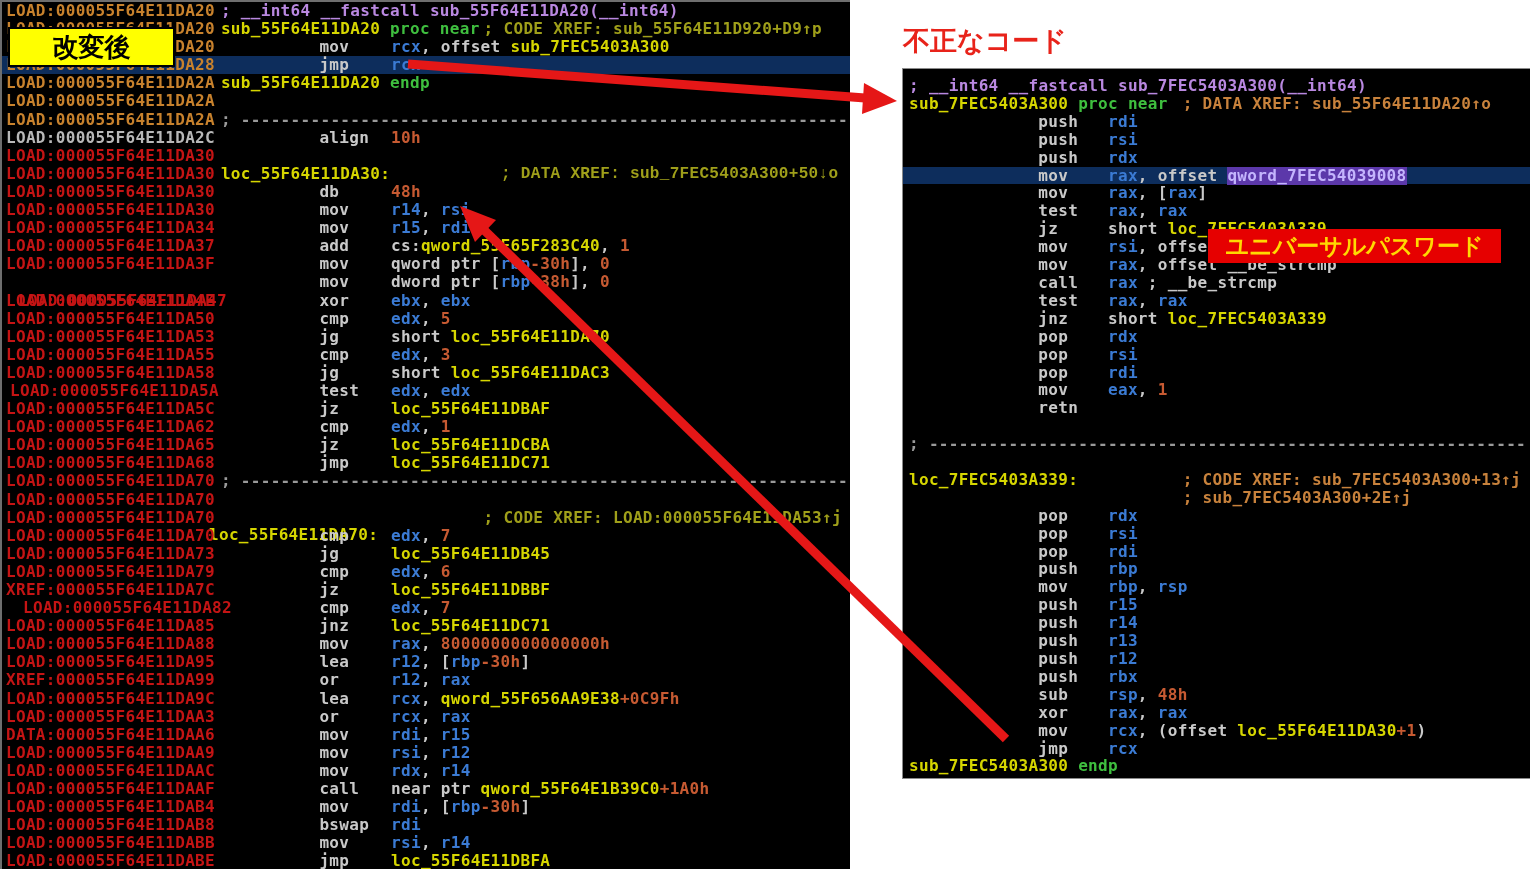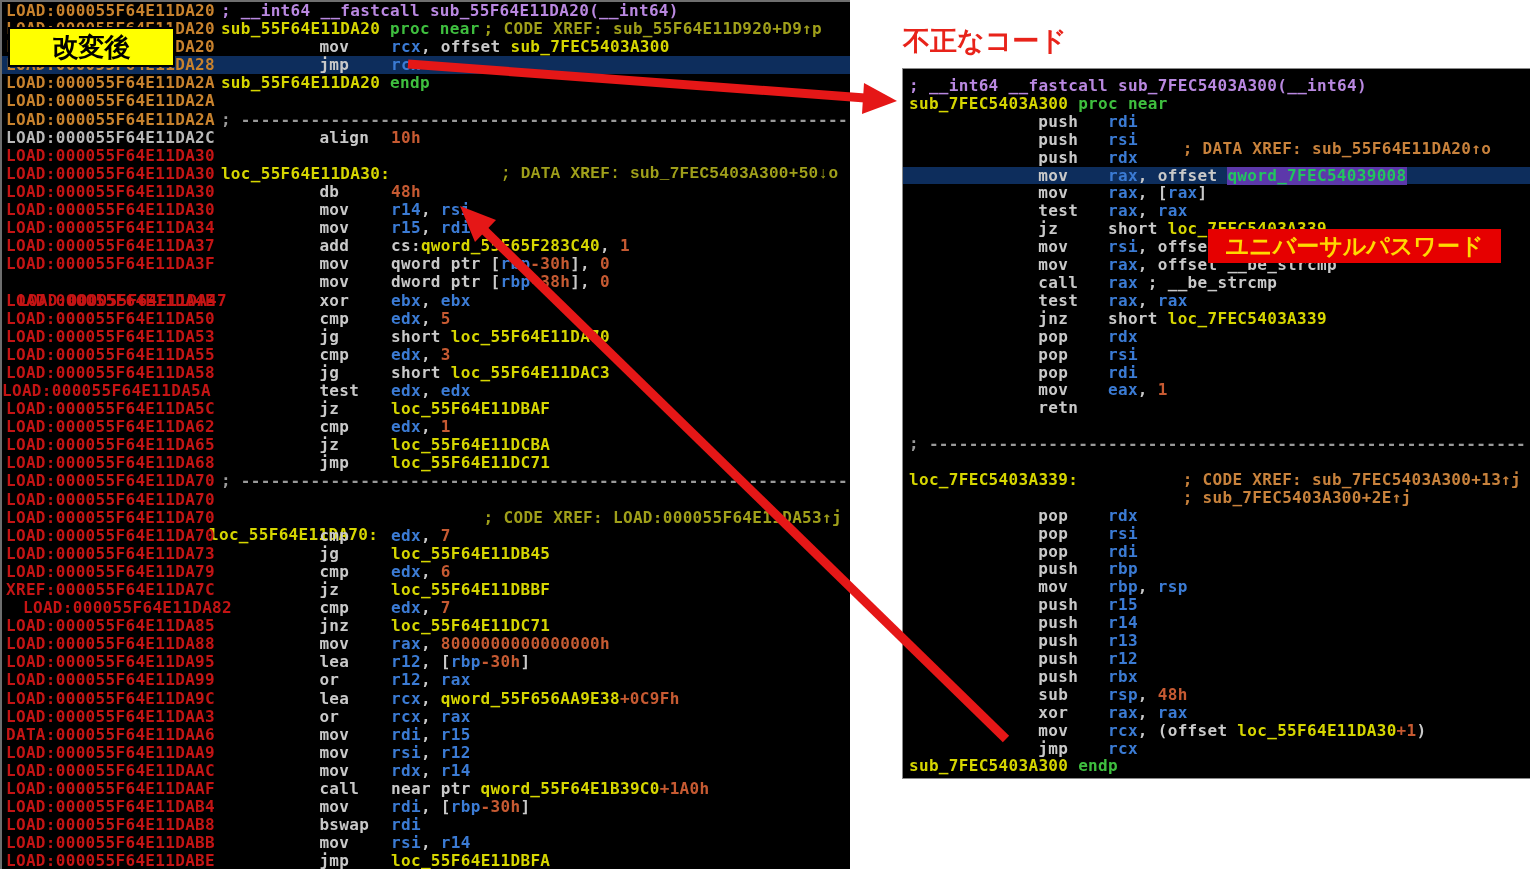--- a/index.html
+++ b/index.html
@@ -19,21 +19,21 @@
   .ag{color:#b8b8b8;} 
   .pr{color:#b988e0;} 
   .nm{color:#d6d600;} 
   .kw{color:#3fbf3f;} 
   .mn{color:#c9c9c9;} 
   .rg{color:#3b7bd4;} 
   .nu{color:#c65a32;} 
   .c1{color:#9f9f1a;} 
   .c2{color:#c8823c;} 
   .sp{color:#9a9a9a;} 
-  .sl{background:#5c38aa;color:#22c55e;}
+  .sl{background:#5c38aa;color:#c4b5fd;}
   .cr{width:2px;height:15px;background:#ffffff;margin-top:1px;}
   .note{position:absolute;z-index:5;font-family:"DejaVu Sans","Liberation Sans",sans-serif;
         font-weight:bold;display:flex;align-items:center;justify-content:center;}
   #note-modified{left:8px;top:27px;width:163px;height:36px;background:#ffff00;border:2px solid #000;
                  color:#000;font-size:26px;}
   #note-malicious{left:903px;top:24px;width:260px;height:34px;color:#e8231a;font-size:27px;
                   justify-content:flex-start;}
   #note-universal{left:1208px;top:229px;width:293px;height:34px;background:#e60000;color:#ffd900;
                   font-size:23px;}
   #arrow-overlay{position:absolute;left:0;top:0;z-index:10;pointer-events:none;}
@@ -163,21 +163,21 @@
         <span class="sg mn" style="left: 418.915px;">, </span>
         <span class="sg nu" style="left: 438.815px;">3</span>
       </div>
       <div class="row">
         <span class="sg ap" style="left: 4px;">LOAD:000055F64E11DA58</span>
         <span class="sg mn" style="left: 317.425px;">jg</span>
         <span class="sg mn" style="left: 389.065px;">short </span>
         <span class="sg nm" style="left: 448.765px;">loc_55F64E11DAC3</span>
       </div>
       <div class="row">
-        <span class="sg ap" style="left: 0;">LOAD:000055F64E11DA5A</span>
+        <span class="sg ap" style="left: 8px;">LOAD:000055F64E11DA5A</span>
         <span class="sg mn" style="left: 317.425px;">test</span>
         <span class="sg rg" style="left: 389.065px;">edx</span>
         <span class="sg mn" style="left: 418.915px;">, </span>
         <span class="sg rg" style="left: 438.815px;">edx</span>
       </div>
       <div class="row">
         <span class="sg ap" style="left: 4px;">LOAD:000055F64E11DA5C</span>
         <span class="sg mn" style="left: 317.425px;">jz</span>
         <span class="sg nm" style="left: 389.065px;">loc_55F64E11DBAF</span>
       </div>
@@ -256,21 +256,21 @@
       <div class="row">
         <span class="sg ap" style="left: 4px;">LOAD:000055F64E11DA95</span>
         <span class="sg mn" style="left: 317.425px;">lea</span>
         <span class="sg rg" style="left: 389.065px;">r12</span>
         <span class="sg mn" style="left: 418.915px;">, [</span>
         <span class="sg rg" style="left: 448.765px;">rbp</span>
         <span class="sg nu" style="left: 478.615px;">-30h</span>
         <span class="sg mn" style="left: 518.415px;">]</span>
       </div>
       <div class="row">
-        <span class="sg ap" style="left: 4px;">LOAD:000055F64E11DA99</span>
+        <span class="sg ap" style="left: 4px;">XREF:000055F64E11DA99</span>
         <span class="sg mn" style="left: 317.425px;">or</span>
         <span class="sg rg" style="left: 389.065px;">r12</span>
         <span class="sg mn" style="left: 418.915px;">, </span>
         <span class="sg rg" style="left: 438.815px;">rax</span>
       </div>
       <div class="row">
         <span class="sg ap" style="left: 4px;">LOAD:000055F64E11DA9C</span>
         <span class="sg mn" style="left: 317.425px;">lea</span>
         <span class="sg rg" style="left: 389.065px;">rcx</span>
         <span class="sg mn" style="left: 418.915px;">, </span>
@@ -340,21 +340,21 @@
       </div>
     </div>
 
   <div id="right-panel" class="panel">
       <div class="row">
         <span class="sg pr" style="left: 6px;">; __int64 __fastcall sub_7FEC5403A300(__int64)</span>
       </div>
       <div class="row">
         <span class="sg nm" style="left: 6px;">sub_7FEC5403A300</span>
         <span class="sg kw" style="left: 175.15px;">proc near</span>
-        <span class="sg c2" style="left: 279.625px; margin-top: 45px;">; DATA XREF: sub_55F64E11DA20↑o</span>
+        <span class="sg c2" style="left: 279.625px;">; DATA XREF: sub_55F64E11DA20↑o</span>
       </div>
       <div class="row">
         <span class="sg mn" style="left: 135.35px;">push</span>
         <span class="sg rg" style="left: 205px;">rdi</span>
       </div>
       <div class="row">
         <span class="sg mn" style="left: 135.35px;">push</span>
         <span class="sg rg" style="left: 205px;">rsi</span>
       </div>
       <div class="row">

